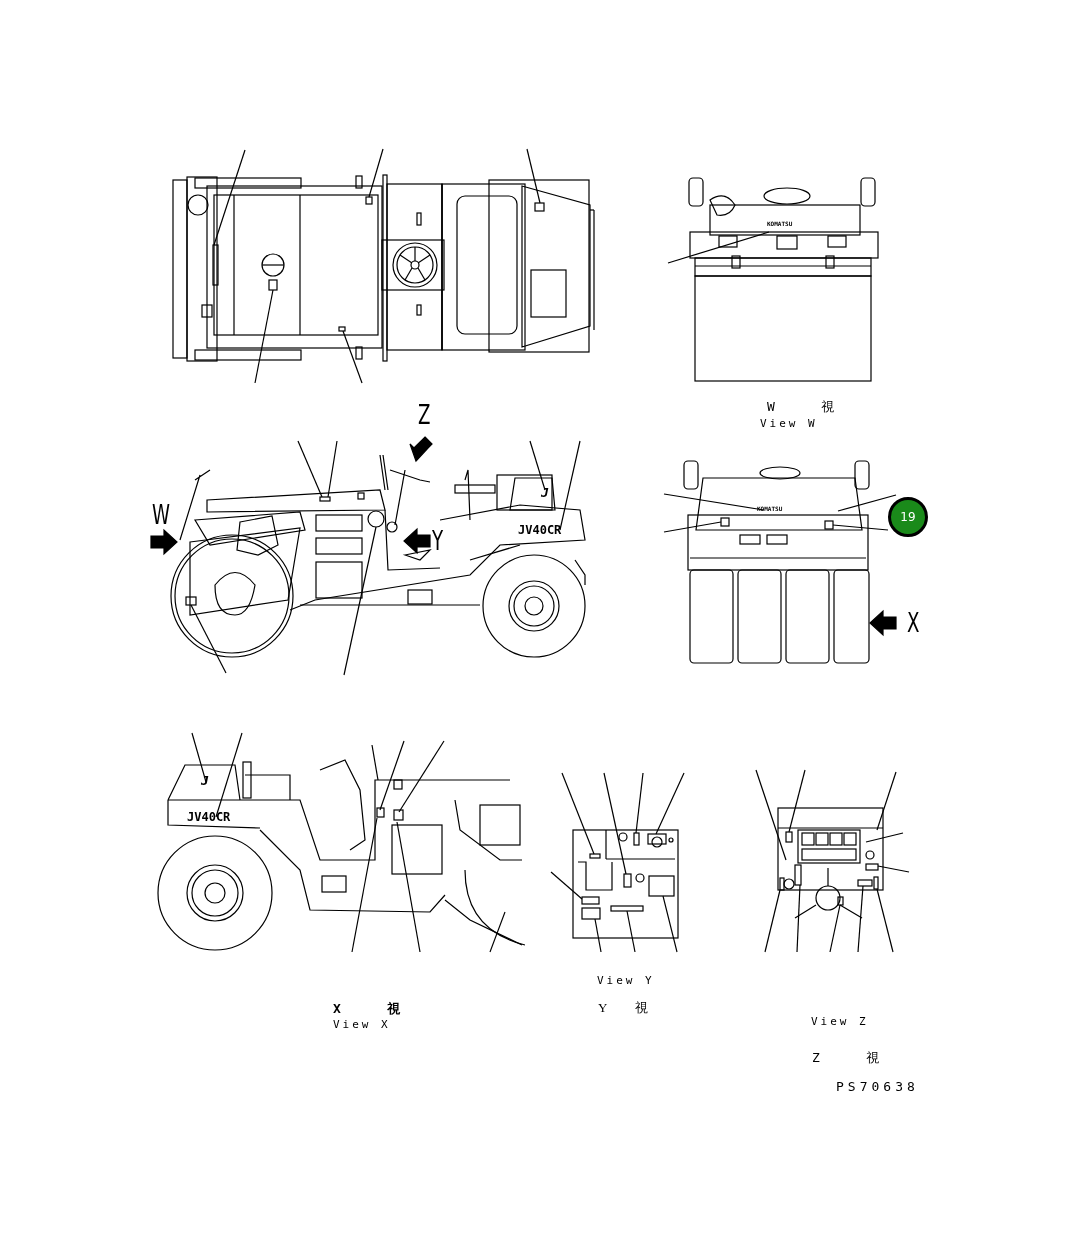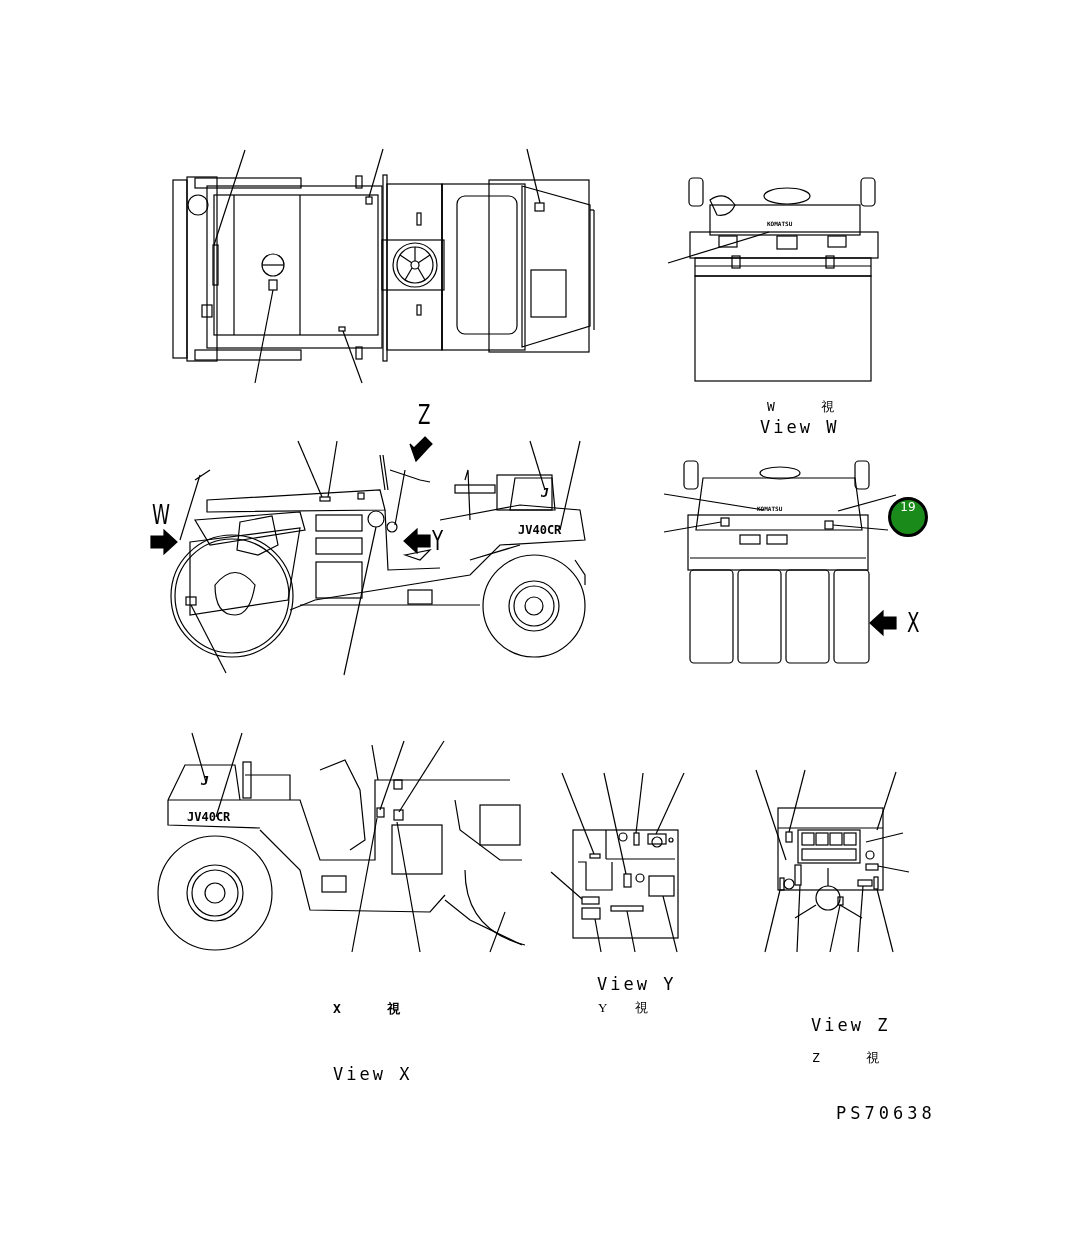--- a/index.html
+++ b/index.html
@@ -1,22 +1,22 @@
 <!DOCTYPE html>
 <html><head>
 <meta charset="utf-8">
 <style>
   html, body { margin:0; padding:0; background:#ffffff; }
   body { width:1071px; height:1240px; position:relative; overflow:hidden; font-family:"DejaVu Sans Mono", monospace; }
   svg.art { position:absolute; left:0; top:0; }
-  .lbl { position:absolute; font-family:"DejaVu Sans Mono", monospace; font-size:17px; color:#000; letter-spacing:3px; white-space:pre; }
+  .lbl { position:absolute; font-family:"DejaVu Sans Mono", monospace; font-size:11px; color:#000; letter-spacing:3px; white-space:pre; }
   .lbl-jp { font-size:13px; }
   .big { position:absolute; font-family:"DejaVu Sans", sans-serif; font-size:26px; color:#000; transform:scaleX(0.7); transform-origin:left top; }
-  .badge { position:absolute; left:888px; top:497px; width:40px; height:40px; border-radius:50%; background:#1a8a1a; border:3px solid #000; box-sizing:border-box; display:flex; align-items:flex-start; justify-content:center; color:#fff; font-family:"DejaVu Sans", sans-serif; font-size:12px; cursor:pointer; }
-  .code { position:absolute; left:836px; top:1079px; font-size:17px; letter-spacing:4px;margin-top:24px; }
+  .badge { position:absolute; left:888px; top:497px; width:40px; height:40px; border-radius:50%; background:#1a8a1a; border:3px solid #000; box-sizing:border-box; display:flex; align-items:center; justify-content:center; color:#fff; font-family:"DejaVu Sans", sans-serif; font-size:12px; cursor:pointer; }
+  .code { position:absolute; left:836px; top:1079px; font-size:13px; letter-spacing:4px; }
 </style>
 </head>
 <body>
 
 <svg class="art" width="1071" height="1240" viewBox="0 0 1071 1240" fill="none" stroke="#000" stroke-width="1.2">
 
   <g>
     <rect x="173" y="180" width="14" height="178"></rect>
     <rect x="187" y="177" width="30" height="184"></rect>
     <rect x="195" y="178" width="106" height="10"></rect>
@@ -255,21 +255,21 @@
 <div class="lbl" style="left:757px;top:505px;font-size:6px;letter-spacing:0;font-weight:bold;">KOMATSU</div>
 
 <div class="big" style="left:418px;top:400px;">Z</div>
 <div class="big" style="left:152px;top:500px;">W</div>
 <div class="big" style="left:432px;top:526px;">Y</div>
 <div class="big" style="left:907px;top:608px;">X</div>
 
 <div class="lbl lbl-jp" style="left:760px;top:398px;margin-left:7px;">W    視</div>
 <div class="lbl" style="left:760px;top:417px;">View W</div>
 <div class="lbl lbl-jp" style="left:333px;top:1000px;font-weight:bold;">X    視</div>
-<div class="lbl" style="left:333px;top:1018px;margin-top:46px;">View X</div>
+<div class="lbl" style="left:333px;top:1018px;">View X</div>
 <div class="lbl lbl-jp" style="left:598px;top:999px;font-family:Liberation Serif, serif;">Y    視</div>
 <div class="lbl" style="left:597px;top:974px;">View Y</div>
 <div class="lbl lbl-jp" style="left:812px;top:1049px;">Z    視</div>
 <div class="lbl" style="left:811px;top:1015px;">View Z</div>
 
 <div class="badge">
     <span>19</span>
   </div>
 
 <div class="lbl code">PS70638</div>

